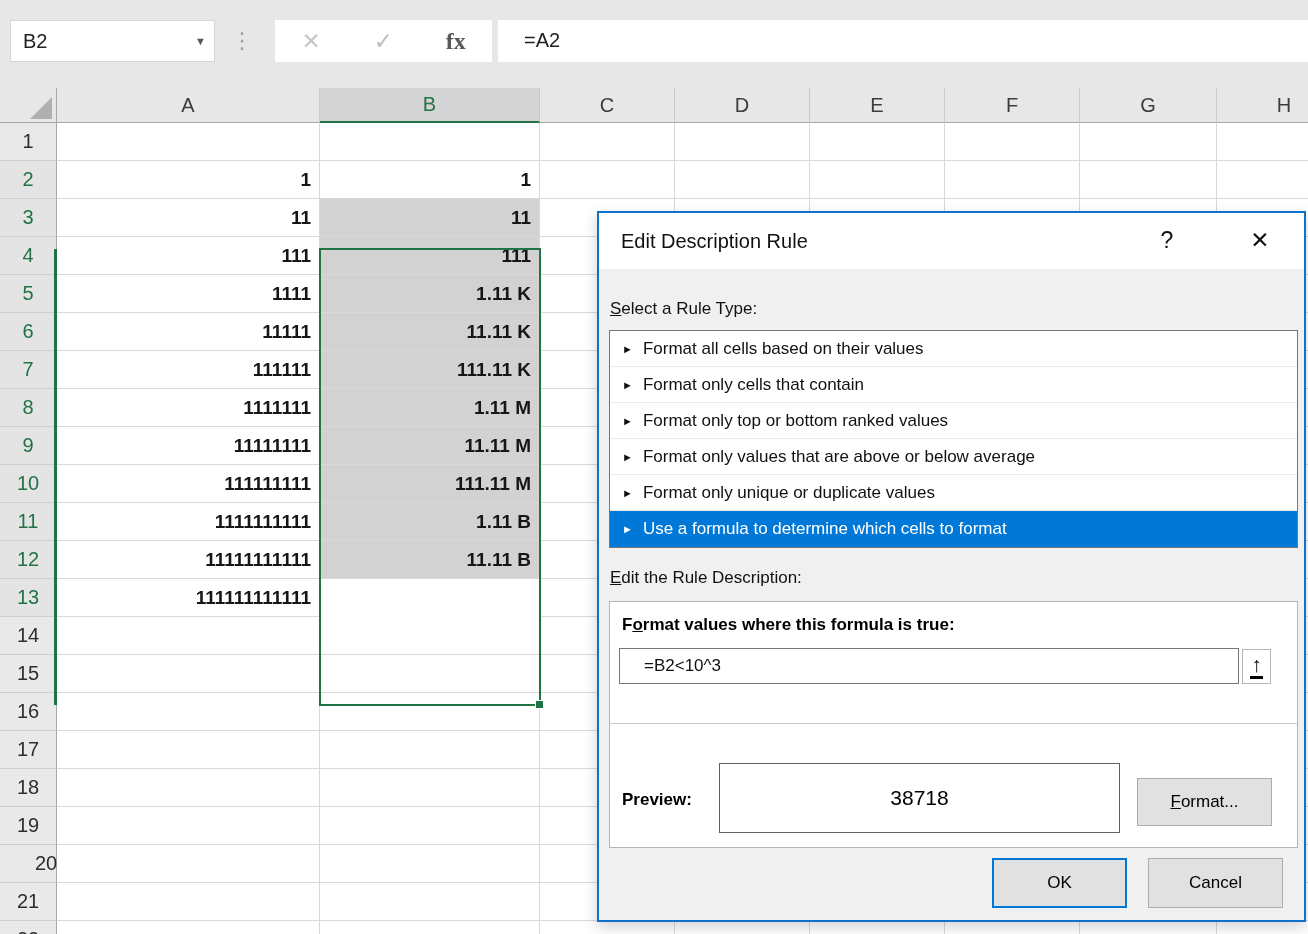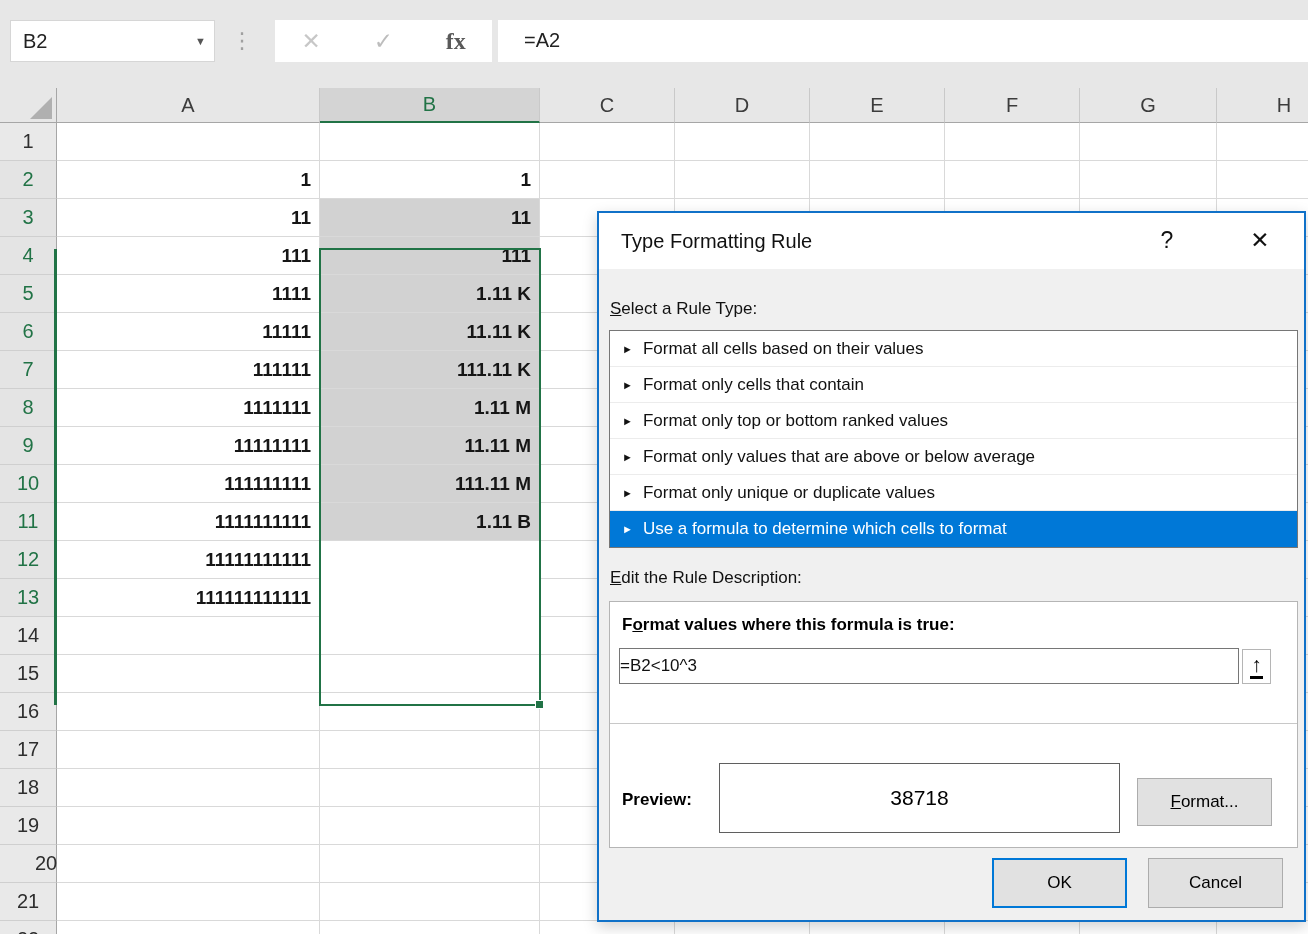--- a/index.html
+++ b/index.html
@@ -48,21 +48,21 @@
   #dialog-close{ position:absolute; right:27px; top:0; width:34px; text-align:center; line-height:54px; font-size:23px; color:#111; font-weight:300; }
   .ak{ text-decoration:underline; }
   #rule-type-label{ position:absolute; left:11px; top:86px; font-size:17px; color:#111; }
   #rule-list{ position:absolute; left:10px; top:117px; width:689px; height:218px; background:#fff; border:1px solid #767676; overflow:hidden; }
   .rule-item{ height:36px; display:flex; align-items:center; padding-left:12px; font-size:17px; color:#111; border-bottom:1px solid #ececec; }
   .rule-item .arrow{ font-size:11px; margin-right:10px; margin-top:1px; }
   .rule-item.selected{ background:var(--selblue); color:#fff; border-bottom-color:var(--selblue); }
   #desc-label{ position:absolute; left:11px; top:355px; font-size:17px; color:#111; }
   #group-box{ position:absolute; left:10px; top:388px; width:689px; height:247px; background:#fff; border:1px solid #b5b5b5; }
   #formula-rule-label{ position:absolute; left:12px; top:13px; font-size:17px; font-weight:bold; color:#000; }
-  #rule-formula{ position:absolute; left:9px; top:46px; width:620px; height:36px; border:1px solid #767676; background:#fff; font:17px "Liberation Sans",sans-serif; color:#111; padding-left:0; outline:none; }
+  #rule-formula{ position:absolute; left:9px; top:46px; width:620px; height:36px; border:1px solid #767676; background:#fff; font:17px "Liberation Sans",sans-serif; color:#111; padding-left:24px; outline:none; }
   #collapse-btn{ position:absolute; right:26px; top:47px; width:29px; height:35px; background:#fff; border:1px solid #b5b5b5; display:flex; align-items:center; justify-content:center; }
   #collapse-btn .up{ font-size:21px; font-weight:bold; color:#000; line-height:20px; border-bottom:3px solid #000; padding:0 1px 1px 1px; }
   #group-sep{ position:absolute; left:0; top:121px; width:100%; height:1px; background:#c8c8c8; }
   #preview-label{ position:absolute; left:12px; top:188px; font-size:17px; font-weight:bold; color:#000; }
   #preview-box{ position:absolute; left:109px; top:161px; width:401px; height:70px; background:#fff; border:1px solid #5f5f5f; display:flex; align-items:center; justify-content:center; font-size:21px; color:#000; }
   #format-btn{ position:absolute; right:25px; top:176px; width:135px; height:48px; background:#e1e1e1; border:1px solid #acacac; font-size:17px; color:#000; display:flex; align-items:center; justify-content:center; }
   #ok-btn{ position:absolute; left:393px; top:645px; width:135px; height:50px; background:#e1e1e1; border:2px solid var(--selblue); font-size:17px; color:#000; display:flex; align-items:center; justify-content:center; }
   #cancel-dlg-btn{ position:absolute; left:549px; top:645px; width:135px; height:50px; background:#e1e1e1; border:1px solid #acacac; font-size:17px; color:#000; display:flex; align-items:center; justify-content:center; }
 </style>
 </head>
@@ -192,20 +192,21 @@
       <div class="cell" style="left: 57px; top: 415px; width: 263px; height: 38px;">1111111111</div>
       <div class="cell fill" style="left: 320px; top: 415px; width: 220px; height: 38px;">1.11 B</div>
       <div class="cell" style="left: 540px; top: 415px; width: 135px; height: 38px;"></div>
       <div class="cell" style="left: 675px; top: 415px; width: 135px; height: 38px;"></div>
       <div class="cell" style="left: 810px; top: 415px; width: 135px; height: 38px;"></div>
       <div class="cell" style="left: 945px; top: 415px; width: 135px; height: 38px;"></div>
       <div class="cell" style="left: 1080px; top: 415px; width: 137px; height: 38px;"></div>
       <div class="cell" style="left: 1217px; top: 415px; width: 135px; height: 38px;"></div>
       <div class="rowhdr sel" style="top: 453px; height: 38px;">12</div>
       <div class="cell" style="left: 57px; top: 453px; width: 263px; height: 38px;">11111111111</div>
+      <div class="cell fill" style="left: 320px; top: 453px; width: 220px; height: 38px;">11.11 B</div>
       <div class="cell" style="left: 540px; top: 453px; width: 135px; height: 38px;"></div>
       <div class="cell" style="left: 675px; top: 453px; width: 135px; height: 38px;"></div>
       <div class="cell" style="left: 810px; top: 453px; width: 135px; height: 38px;"></div>
       <div class="cell" style="left: 945px; top: 453px; width: 135px; height: 38px;"></div>
       <div class="cell" style="left: 1080px; top: 453px; width: 137px; height: 38px;"></div>
       <div class="cell" style="left: 1217px; top: 453px; width: 135px; height: 38px;"></div>
       <div class="rowhdr sel" style="top: 491px; height: 38px;">13</div>
       <div class="cell" style="left: 57px; top: 491px; width: 263px; height: 38px;">111111111111</div>
       <div class="cell" style="left: 540px; top: 491px; width: 135px; height: 38px;"></div>
       <div class="cell" style="left: 675px; top: 491px; width: 135px; height: 38px;"></div>
@@ -294,21 +295,21 @@
       <div class="cell" style="left: 945px; top: 833px; width: 135px; height: 38px;"></div>
       <div class="cell" style="left: 1080px; top: 833px; width: 137px; height: 38px;"></div>
       <div class="cell" style="left: 1217px; top: 833px; width: 135px; height: 38px;"></div>
       <div id="rowhdr-accent"></div>
       <div id="range-border"></div>
       <div id="fill-handle"></div>
     </div>
 
   <div id="dialog">
     <div id="dialog-titlebar">
-      <span id="dialog-title">Type Formatting Rule</span>
+      <span id="dialog-title">Edit Description Rule</span>
       <span id="dialog-help">?</span>
       <span id="dialog-close">✕</span>
     </div>
 
     <div id="rule-type-label"><span class="ak">S</span><span>elect a Rule Type:</span></div>
 
     <div id="rule-list">
         <div class="rule-item">
           <span class="arrow">►</span>
           <span>Format all cells based on their values</span>

